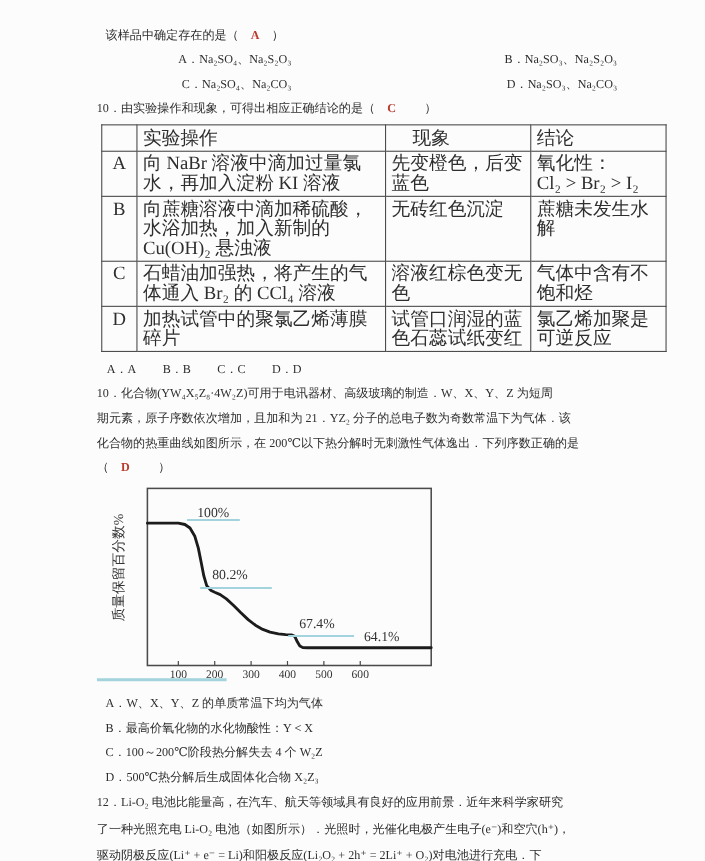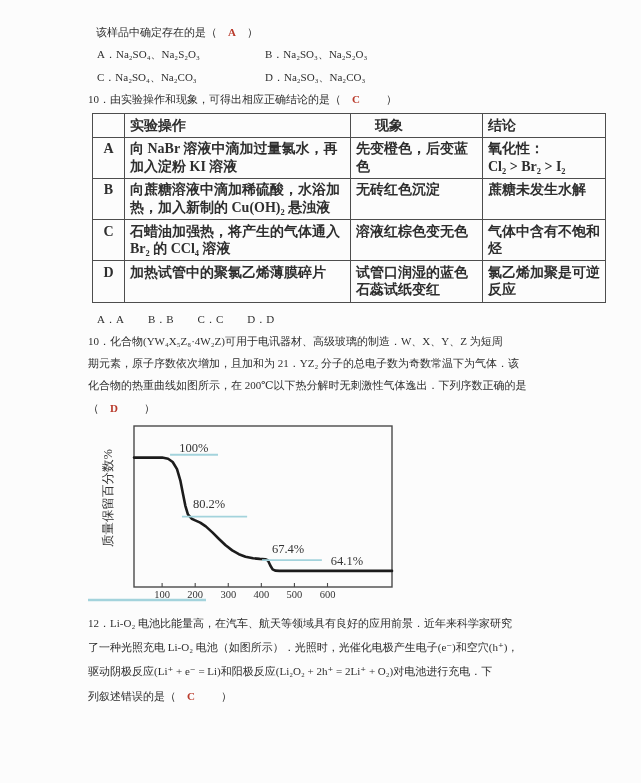--- a/index.html
+++ b/index.html
@@ -6,30 +6,30 @@
   body{
     width:641px;height:783px;overflow:hidden;
     background:#fcfcfc;color:#2e2e2e;
     font-family:"Liberation Serif","DejaVu Serif",serif;
   }
   .page{padding:21px 80px 6px 88px;position:relative;}
   .line{font-size:11px;line-height:22.3px;white-space:pre;}
   .indent{padding-left:8px;}
   .ans{color:#b93a2b;font-weight:700;margin:0 11px;}
   .wide-r{margin-right:26px;}
-  .opt-grid{display:grid;grid-template-columns:168px auto;padding-left:9px;}
+  .opt-grid{display:grid;grid-template-columns:168px auto;padding-left:9px;text-align:right;}
   .opt-grid .line{line-height:22.3px;}
   table.exp{
     border-collapse:collapse;width:467px;margin:3px 0 0 4px;
     table-layout:fixed;
   }
   table.exp th, table.exp td{
     border:1px solid #4d4d4d;
-    font-weight:bold;text-align:left;vertical-align:top;
-    font-size:14px;line-height:17.6px;padding:2.5px 5px;
+    font-weight:normal;text-align:left;vertical-align:top;
+    font-size:17px;line-height:17.6px;padding:2.5px 5px;
     white-space:pre-line;
   }
   table.exp .keycol{width:21px;text-align:center;}
   table.exp .opcol{width:215px;}
   table.exp .phcol{width:102px;padding-left:24px;}
   table.exp .ccol{width:112px;margin-left:20px;}
   .ansrow{display:flex;gap:24px;padding-left:9px;margin-top:5px;font-family:Liberation Serif, serif;}
   .chart-wrap{margin:3px 0 1px 0;height:188px;}
   svg text{font-family:"Liberation Serif","DejaVu Serif",serif;}
   .q12 .line{line-height:24.2px;}
@@ -119,20 +119,26 @@
         <line x1="82.05384615384615" y1="32.72745098039215" x2="130.01538461538462" y2="32.72745098039215" stroke="#a3d3dc" stroke-width="1.8"></line>
         <text x="121.08461538461539" y="86.07843137254902" text-anchor="middle" font-size="12.5" fill="#333333">80.2%</text>
         <line x1="93.96153846153845" y1="94.60196078431373" x2="159.12307692307692" y2="94.60196078431373" stroke="#a3d3dc" stroke-width="1.8"></line>
         <text x="200.13846153846154" y="130.90588235294118" text-anchor="middle" font-size="12.5" fill="#333333">67.4%</text>
         <line x1="174.0076923076923" y1="138.16666666666666" x2="233.87692307692308" y2="138.16666666666666" stroke="#a3d3dc" stroke-width="1.8"></line>
         <text x="259.0153846153846" y="142.90196078431373" text-anchor="middle" font-size="12.5" fill="#333333">64.1%</text>
         <text text-anchor="middle" font-size="12.5" fill="#333333" transform="translate(24 76) rotate(-90)">质量保留百分数%</text>
       </svg>
   </div>
 
+  <div>
+    <div class="line indent">A．W、X、Y、Z 的单质常温下均为气体</div>
+    <div class="line indent">B．最高价氧化物的水化物酸性：Y &lt; X</div>
+    <div class="line indent">C．100～200℃阶段热分解失去 4 个 W₂Z</div>
+    <div class="line indent">D．500℃热分解后生成固体化合物 X₂Z₃</div>
+  </div>
 
   <div class="q12">
     <div class="line">12．Li-O₂ 电池比能量高，在汽车、航天等领域具有良好的应用前景．近年来科学家研究</div>
     <div class="line">了一种光照充电 Li-O₂ 电池（如图所示）．光照时，光催化电极产生电子(e⁻)和空穴(h⁺)，</div>
     <div class="line">驱动阴极反应(Li⁺ + e⁻ = Li)和阳极反应(Li₂O₂ + 2h⁺ = 2Li⁺ + O₂)对电池进行充电．下</div>
     <div class="line"><span>列叙述错误的是（</span><span class="ans wide-r">C</span><span>）</span></div>
   </div>
 
 </div>
 

